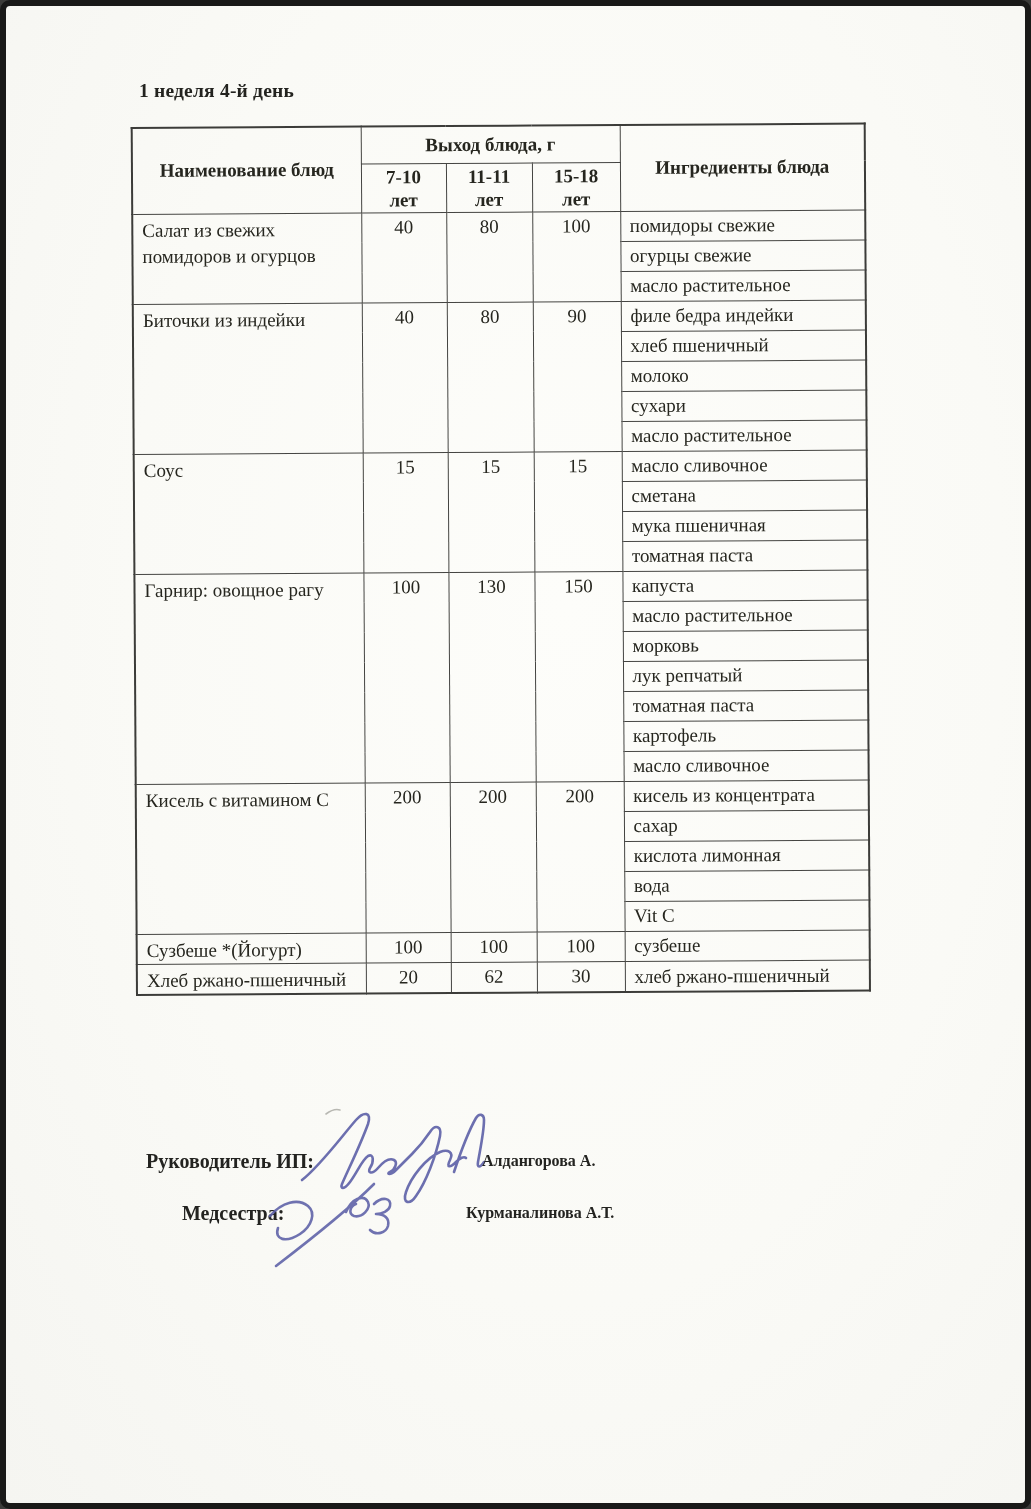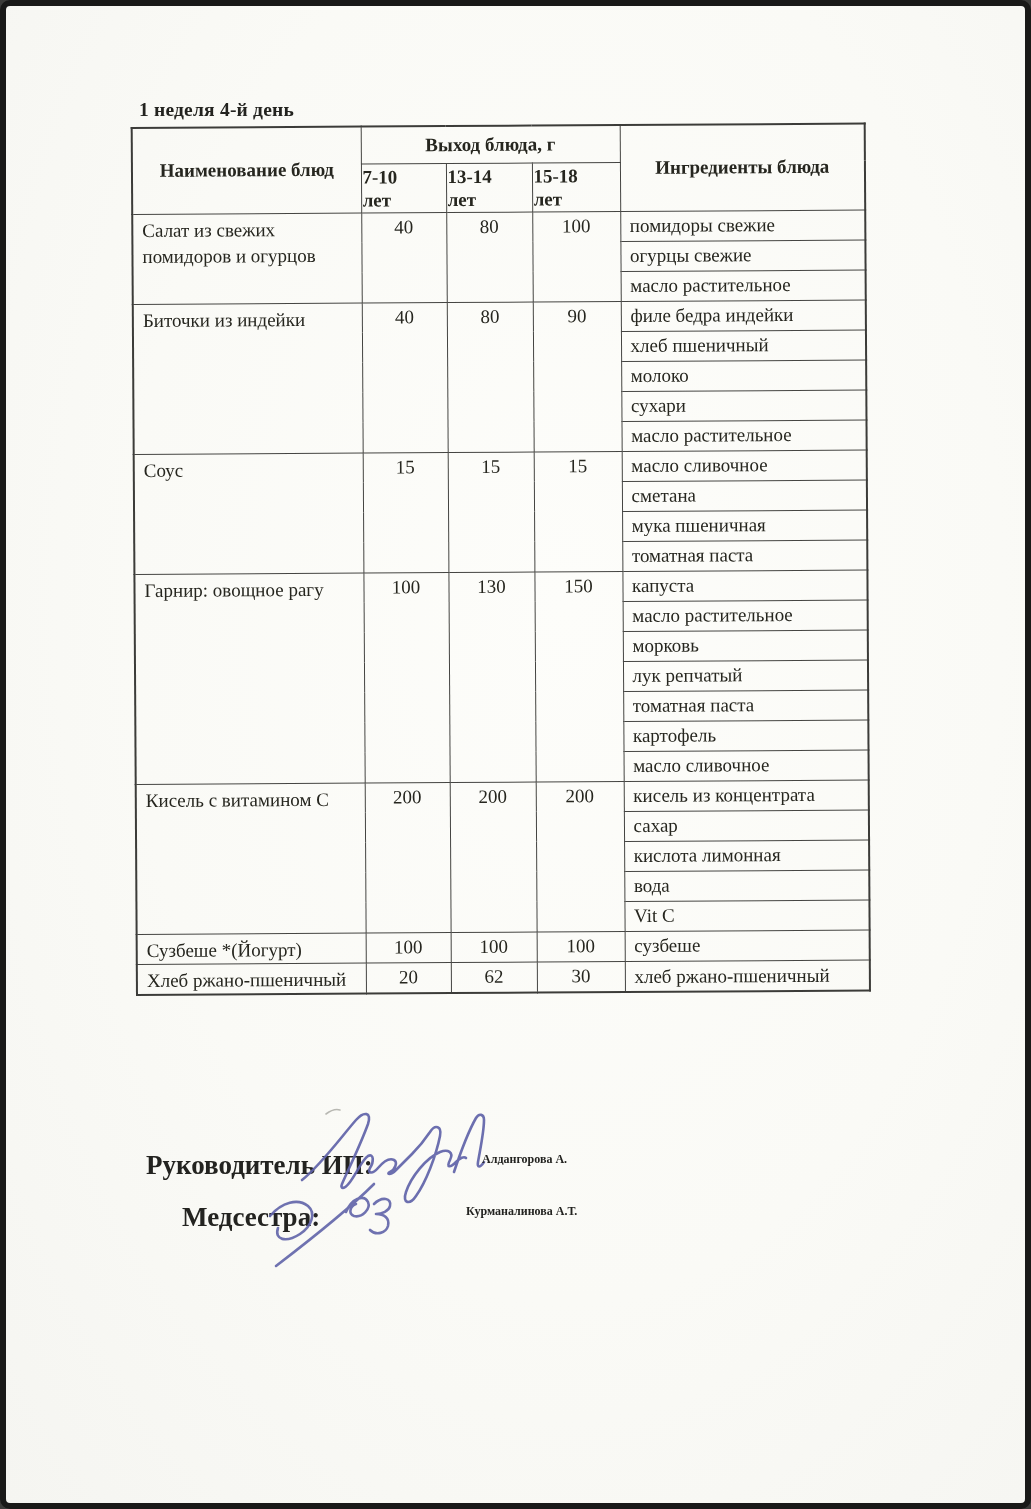--- a/index.html
+++ b/index.html
@@ -10,21 +10,21 @@
     box-sizing:border-box;
     border:6px solid #191918;
     border-radius:10px;
     background:
       radial-gradient(ellipse at 55% 40%, #fdfdfa 0%, #fafaf6 55%, #f5f5f1 100%);
     overflow:hidden;
     font-family:"Liberation Serif","DejaVu Serif",serif;
     color:#222220;
   }
   .doc-title{
-    position:absolute;left:133px;top:93px;
+    position:absolute;left:133px;top:74px;
     font-size:19.5px;font-weight:bold;letter-spacing:0.2px;
     color:#23231f;
   }
   table.menu{
     position:absolute;left:130px;top:121px;
     width:733px;
     border-collapse:collapse;
     table-layout:fixed;
     transform:rotate(-0.35deg);
     transform-origin:0 100%;
@@ -37,40 +37,40 @@
     overflow:hidden;
   }
   table.menu{border:2px solid #3c3c39;}
   td.hdr{
     text-align:center;vertical-align:middle;
     font-weight:bold;font-size:19px;color:#1f1f1c;
     padding:2px 4px;
   }
   tr.hdr-top{height:37px;}
   tr.hdr-sub{height:47px;}
-  td.sub-age{vertical-align:middle;font-weight:bold;line-height:1.22;}
+  td.sub-age{text-align:center;vertical-align:middle;font-weight:bold;line-height:1.22;}
   td.dish{
     vertical-align:top;text-align:left;
     padding:3px 6px 0 9px;line-height:1.38;
   }
   td.num{
     vertical-align:top;text-align:center;
     padding-top:3px;
   }
   td.ing{
     height:29px;
     vertical-align:middle;text-align:left;
     padding:0 4px 0 9px;
     font-size:18.5px;line-height:1.05;
   }
   .sig-label{
-    position:absolute;font-weight:bold;font-size:27px;color:#232320;
+    position:absolute;font-weight:bold;font-size:20px;color:#232320;
   }
   .sig-name{
-    position:absolute;font-weight:bold;font-size:12px;color:#232320;
+    position:absolute;font-weight:bold;font-size:16px;color:#232320;
   }
   .sig-svg{position:absolute;}
 </style>
 </head>
 <body>
 
 <div class="frame">
 
   <div class="doc-title">1 неделя 4-й день</div>
 
@@ -88,21 +88,21 @@
         <td class="hdr" rowspan="2">Наименование блюд</td>
         <td class="hdr" colspan="3">Выход блюда, г</td>
         <td class="hdr" rowspan="2">Ингредиенты блюда</td>
       </tr>
       <tr class="hdr-sub">
         <td class="sub-age">
           <span style="display:block">7-10</span>
           <span style="display:block">лет</span>
         </td>
         <td class="sub-age">
-          <span style="display:block">13-14</span>
+          <span style="display:block">11-11</span>
           <span style="display:block">лет</span>
         </td>
         <td class="sub-age">
           <span style="display:block">15-18</span>
           <span style="display:block">лет</span>
         </td>
       </tr>
 
       <tr>
         <td class="dish" rowspan="3">Салат из свежих помидоров и огурцов</td>

